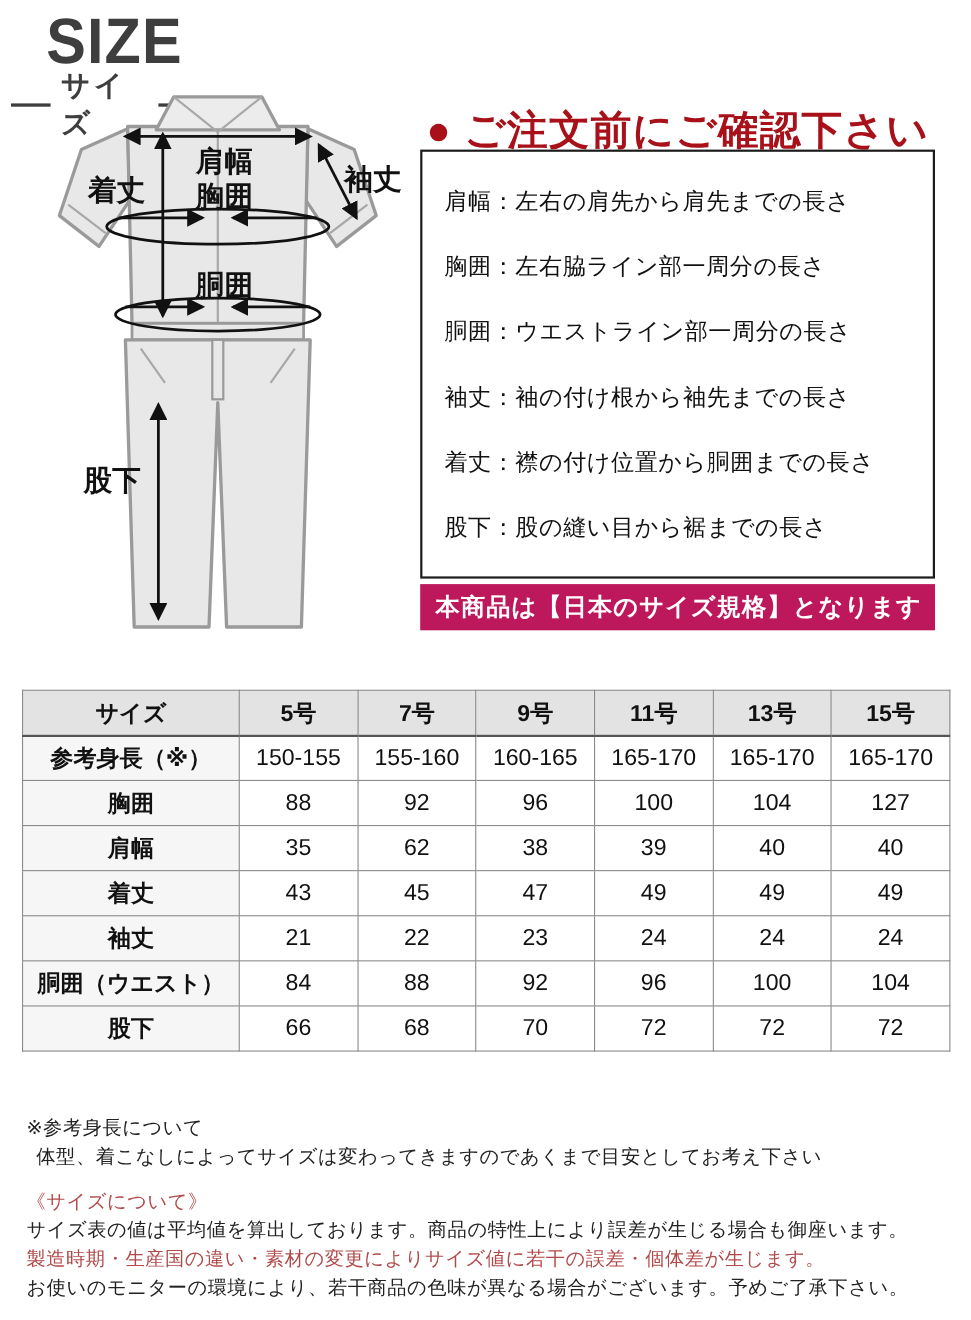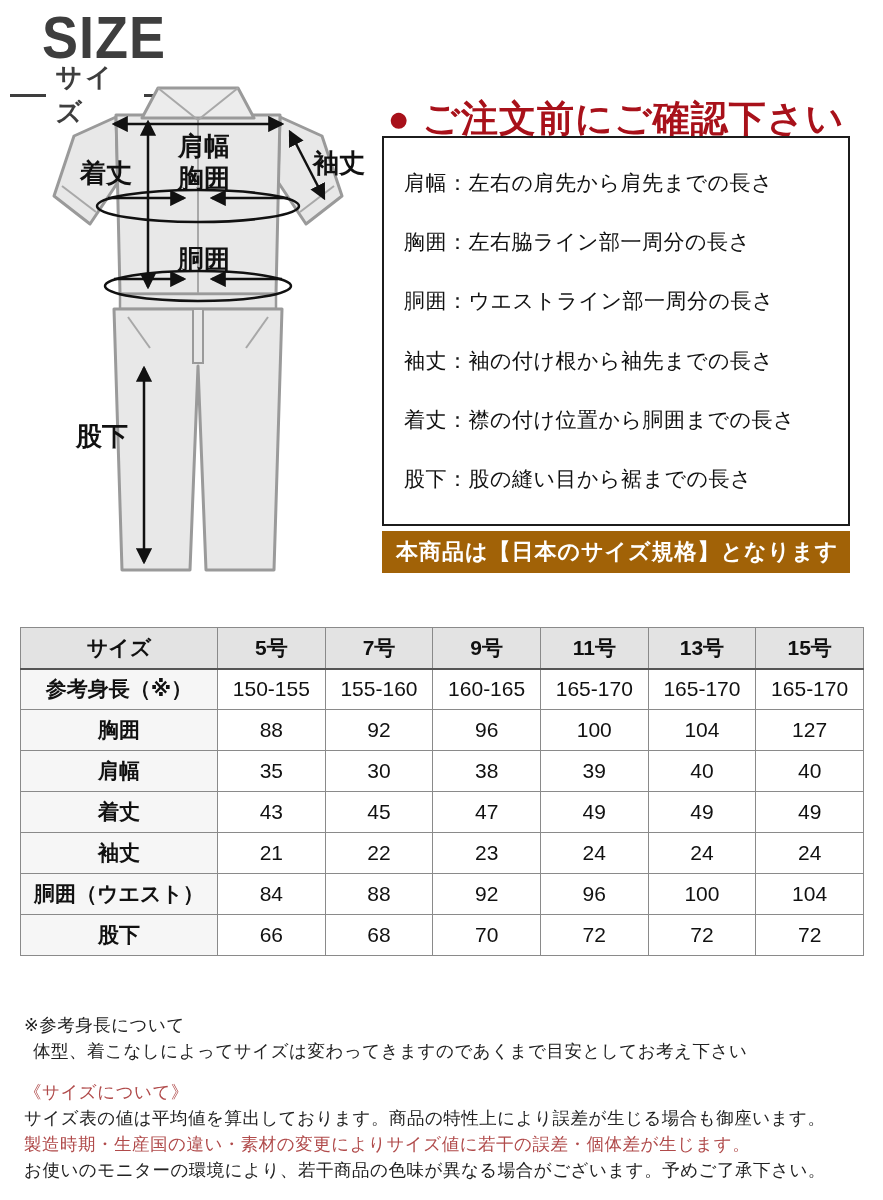--- a/index.html
+++ b/index.html
@@ -21,21 +21,21 @@
                   font-size:26px; fill:#111; }
 
   
   .confirm-title { position:absolute; left:382px; top:94px; width:468px; text-align:center;
                    font-size:37px; font-weight:bold; color:#a8111a; letter-spacing:1px; }
   .confirm-box { position:absolute; left:382px; top:136px; width:468px; height:390px;
                  border:2px solid #1c1c1c; background:#fff; display:flex; flex-direction:column;
                  justify-content:space-evenly; padding:16px 10px 16px 20px;gap:16px; }
   .confirm-item { font-size:21px; color:#111; letter-spacing:0.5px; white-space:nowrap; }
   .jp-banner { position:absolute; left:382px; top:531px; width:468px; height:42px;
-               background:#a16207; color:#fff; font-size:22px; font-weight:bold;
+               background:#be185d; color:#fff; font-size:22px; font-weight:bold;
                line-height:42px; padding-left:14px; letter-spacing:1px; }
 
   
   .size-table { position:absolute; left:20px; top:627px; width:844px; border-collapse:collapse;
                 table-layout:fixed; }
   .size-table th, .size-table td { border:1px solid #8a8a8a; text-align:center; height:41px;
                 font-size:21px; font-weight:normal; color:#111; }
   .size-table thead th { background:#e3e3e3; font-weight:bold; border-bottom:2px solid #555; }
   .size-table td.rowlabel { background:#f6f6f6; font-weight:bold; }
   .size-table td.val { background:#ffffff; }
@@ -155,21 +155,21 @@
         <td class="val">88</td>
         <td class="val">92</td>
         <td class="val">96</td>
         <td class="val">100</td>
         <td class="val">104</td>
         <td class="val">127</td>
       </tr>
       <tr>
         <td class="rowlabel">肩幅</td>
         <td class="val">35</td>
-        <td class="val">30</td>
+        <td class="val">62</td>
         <td class="val">38</td>
         <td class="val">39</td>
         <td class="val">40</td>
         <td class="val">40</td>
       </tr>
       <tr>
         <td class="rowlabel">着丈</td>
         <td class="val">43</td>
         <td class="val">45</td>
         <td class="val">47</td>

